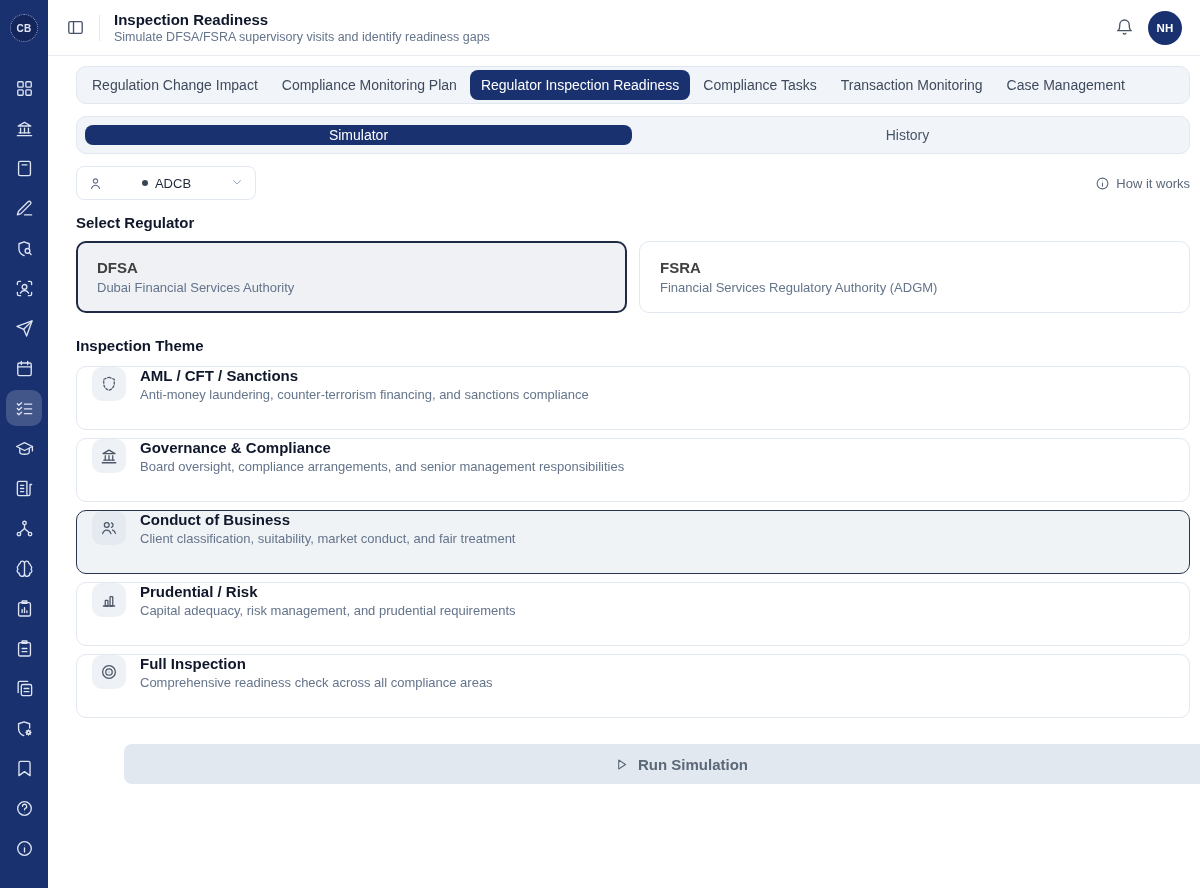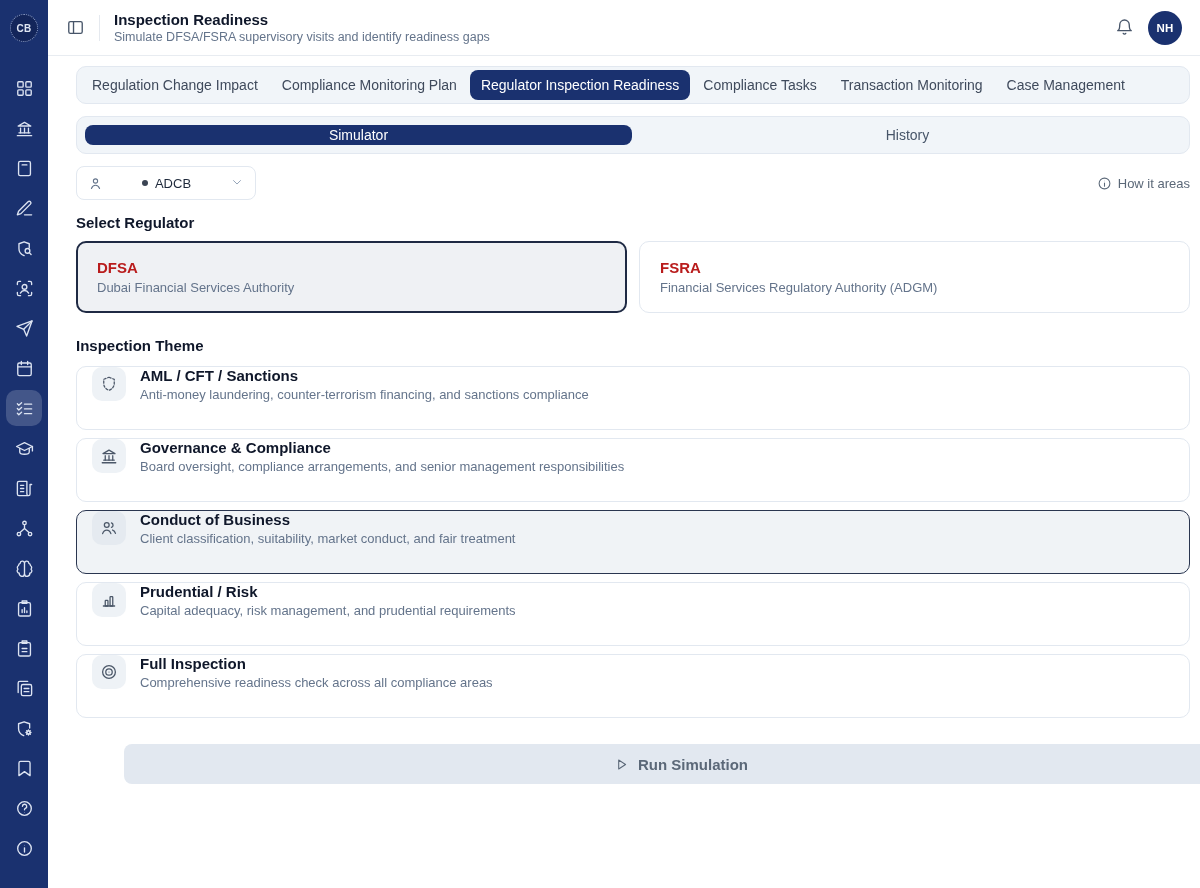--- a/index.html
+++ b/index.html
@@ -62,21 +62,21 @@
   .help-link svg { width:15px; height:15px; }
 
   
   .section-title { margin:14px 0 10px; font-size:15px; font-weight:700; color:#0f172a; }
   .section-title.mt { margin-top:24px; margin-bottom:12px; }
 
   .reg-grid { display:grid; grid-template-columns:1fr 1fr; gap:12px; }
   .reg-card { height:72px; text-align:left; background:#fff; border:1px solid #e2e8f0; border-radius:10px;
               padding:15px 20px; cursor:pointer; font-family:inherit; }
   .reg-card.selected { border:2px solid #1f2a44; background:#eff1f4; padding:14px 19px; }
-  .reg-code { font-size:15px; font-weight:700; color:#b91c1c; }
+  .reg-code { font-size:15px; font-weight:700; color:#404040; }
   .reg-name { font-size:13px; color:#64748b; margin-top:4px; }
 
   .themes { display:flex; flex-direction:column; gap:8px; }
   .theme-card { height:64px; display:flex; align-items:flex-start; gap:14px; background:#fff;
                 border:1px solid #e2e8f0; border-radius:10px; padding:0 15px; text-align:left;
                 cursor:pointer; font-family:inherit; }
   .theme-card.selected { border:1.5px solid #2a3650; background:#f0f3f6; }
   .theme-icon { width:34px; height:34px; flex:none; border-radius:10px; background:#eef2f6; color:#4b5768;
                 display:grid; place-items:center; }
   .theme-card.selected .theme-icon { background:#e5eaf0; }
@@ -294,21 +294,21 @@
           <span class="chev"><svg viewBox="0 0 24 24">
                 <path d="M6 9.5l6 6 6-6"></path>
               </svg></span>
         </button>
         <button class="help-link">
           <svg viewBox="0 0 24 24">
               <circle cx="12" cy="12" r="8.6"></circle>
               <path d="M12 11.2v5.3"></path>
               <circle cx="12" cy="7.8" r=".5" fill="currentColor" stroke="none"></circle>
             </svg>
-          <span>How it areas</span>
+          <span>How it works</span>
         </button>
       </div>
 
       <div class="section-title">Select Regulator</div>
       <div class="reg-grid">
         <button class="reg-card selected">
           <div class="reg-code">DFSA</div>
           <div class="reg-name">Dubai Financial Services Authority</div>
         </button>
         <button class="reg-card">

